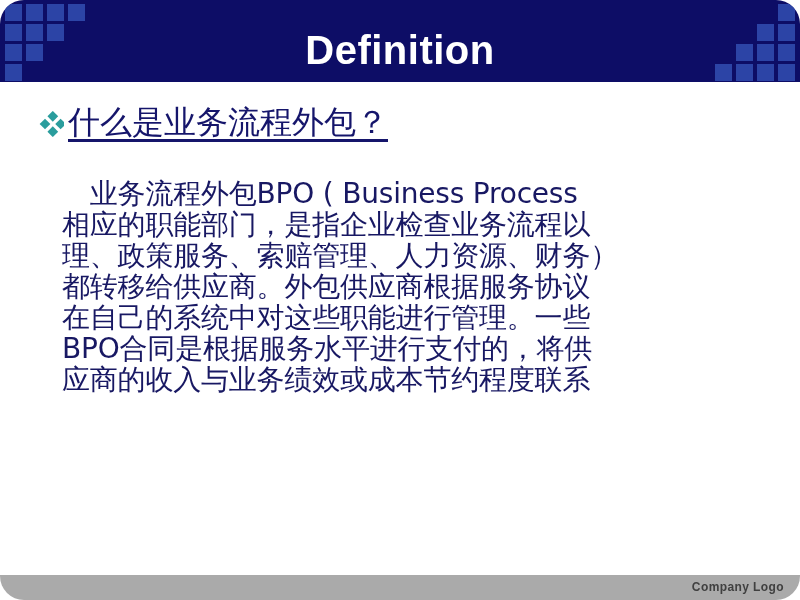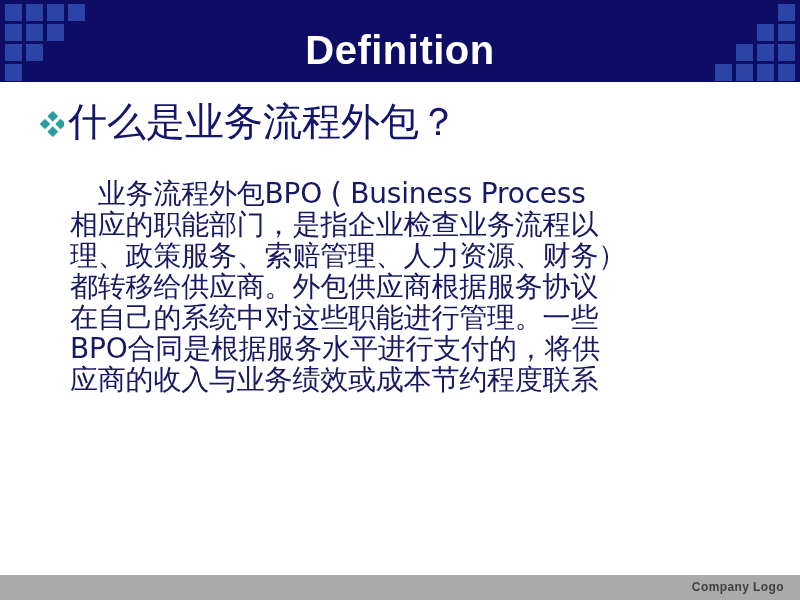--- a/index.html
+++ b/index.html
@@ -15,20 +15,21 @@
     position: relative;
   }
 
   
   .slide {
     position: relative;
     width: 800px;
     height: 600px;
     background: #ffffff;
     overflow: hidden;
+    border-radius: 24px;
   }
 
   
   .header-band {
     position: absolute;
     left: 0;
     top: 0;
     width: 800px;
     height: 82px;
     background: #0d0d66;
@@ -84,44 +85,44 @@
   .bullet-diamond {
     width: 26px;
     height: 26px;
     flex: 0 0 26px;
     margin-right: 4px;
     position: relative;
     top: 2px;
   }
   .heading-text {
     font-family: "DejaVu Serif", "Liberation Serif", serif;
-    font-size: 39px;
+    font-size: 32px;
     font-weight: normal;
     color: #15156b;
+    text-decoration: underline;
     text-underline-offset: 6px;
     white-space: nowrap;
     padding-right: 14px;
     line-height: 36px;
   }
 
   .body-block {
     position: absolute;
     left: 62px;
     top: 96px;
     width: 610px;
     color: #181863;
     font-family: "DejaVu Sans", "Liberation Sans", sans-serif;
     font-size: 28px;
     line-height: 31px;
     letter-spacing: -0.2px;
   }
   .body-line {
     white-space: nowrap;
     display: block;
-    margin-left: 8px;
   }
 
   
   .footer-band {
     position: absolute;
     left: 0;
     top: 575px;
     width: 800px;
     height: 25px;
     background: #aaaaaa;

